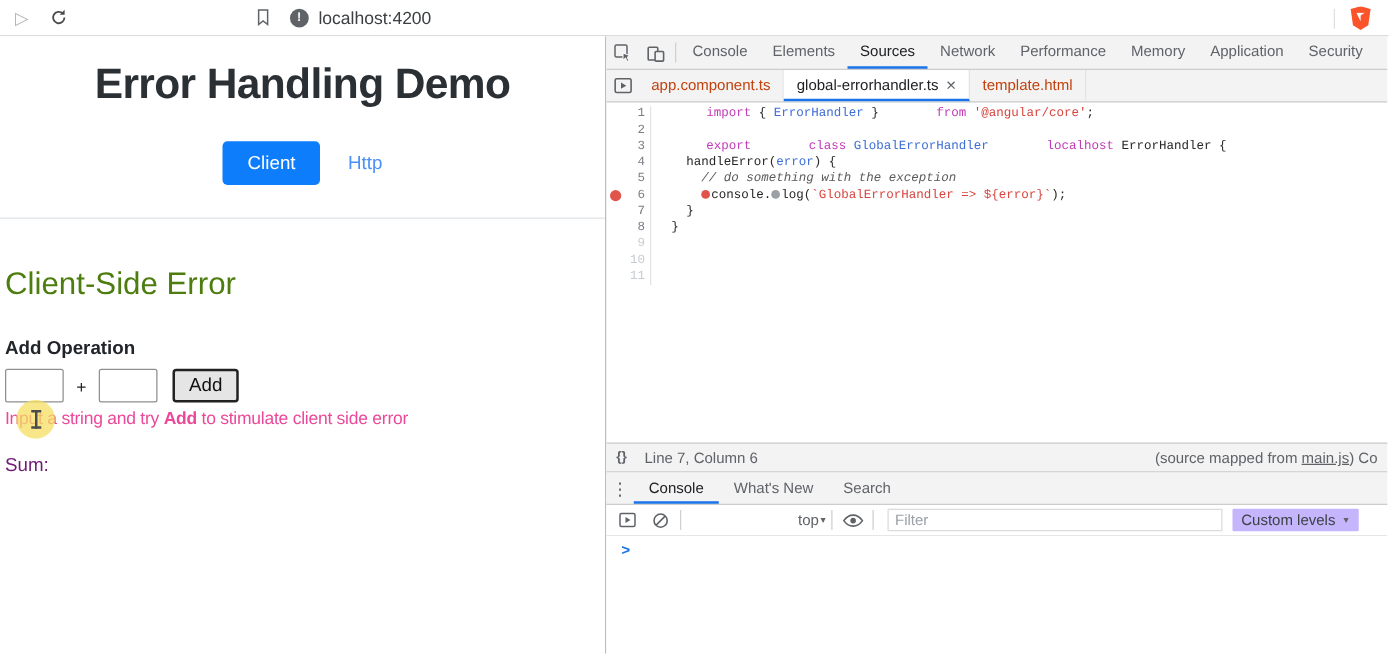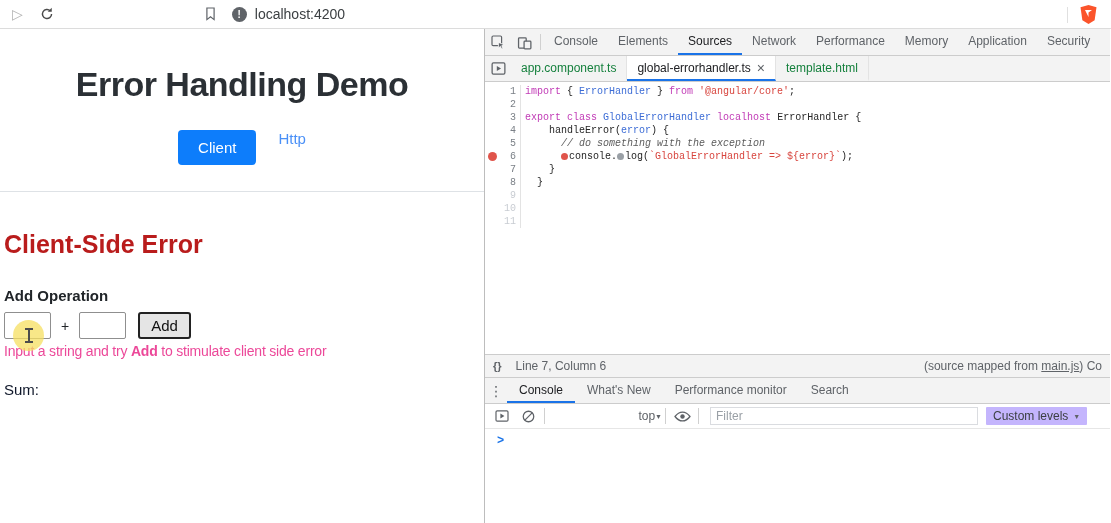--- a/index.html
+++ b/index.html
@@ -23,40 +23,40 @@
   .brave-shield { width:17px; height:19px; background:#fb542b; position:relative;
     clip-path:polygon(50% 100%, 86% 80%, 97% 12%, 50% 0%, 3% 12%, 14% 80%); }
   .brave-shield:after { content:""; position:absolute; left:5px; top:5px; width:7px;
     height:7px; background:#fff; clip-path:polygon(50% 100%, 0 0, 100% 0, 50% 35%); }
 
   .main-row { display:flex; height:494px; }
 
   
   .page-panel { width:484px; position:relative; background:#fff; }
   .page-head { text-align:center; }
-  .page-title { margin-top:36px; font-size:34px; font-weight:bold; color:#2b3035;
+  .page-title { margin-top:19px; font-size:34px; font-weight:bold; color:#2b3035;
                 letter-spacing:-0.5px; }
-  .tab-row { margin-top:26px; display:flex; justify-content:center; align-items:flex-start;
+  .tab-row { margin-top:26px; display:flex; justify-content:center; align-items:center;
              gap:22px; }
   .btn-client { background:#0d7dfb; color:#fff; border:none; border-radius:4px;
                 font-size:15px; padding:9px 20px; font-family:inherit; }
   .link-http { color:#4a90f7; font-size:15px; }
   .page-hr { border:none; border-top:1px solid #dee2e6; margin-top:26px; }
   .page-body { padding:0 4px; }
-  .section-heading { margin-top:38px; font-size:25px; font-weight:bold; color:#b91c1c; }
+  .section-heading { margin-top:38px; font-size:25px; font-weight:normal; color:#4d7c0f; }
   .op-label { margin-top:28px; font-size:15px; font-weight:bold; color:#212529; }
   .op-row { margin-top:8px; display:flex; align-items:center; }
   .op-input { width:47px; height:27px; border:1px solid #8f8f8f; border-radius:2px;
               font-size:14px; padding:0 4px; }
   .plus { margin:0 10px; font-size:14px; color:#212529; }
   .btn-add { margin-left:12px; font-size:15px; color:#111; background:#e5e5e5;
              border:2px solid #222; border-radius:3px; padding:3px 11px;
              font-family:inherit; }
   .hint { margin-top:4px; font-size:14px; letter-spacing:-0.2px; color:#ec4899; }
-  .sum-label { margin-top:22px; font-size:15px; color:#0f172a; }
+  .sum-label { margin-top:22px; font-size:15px; color:#701a75; }
   .cursor-highlight { position:absolute; left:13px; top:291px; width:31px; height:31px;
                       border-radius:50%; background:rgba(246,223,96,0.75);
                       display:flex; align-items:center; justify-content:center; }
   .ibeam { position:relative; width:2px; height:15px; background:#4c4c4c; }
   .ibeam:before, .ibeam:after { content:""; position:absolute; left:-3px; width:8px;
                                 height:2px; background:#4c4c4c; }
   .ibeam:before { top:0; } .ibeam:after { bottom:0; }
 
   
   .devtools-panel { width:626px; border-left:1px solid #bdbdbd; background:#fff;
@@ -67,36 +67,36 @@
   .dt-iconbtn { display:flex; align-items:center; justify-content:center;
                 width:26px; height:26px; flex:none; }
   .dt-vsep { width:1px; height:16px; background:#d0d0d0; margin:0 3px; flex:none; }
   .dt-tabs { display:flex; height:100%; align-items:stretch; white-space:nowrap; }
   .dt-tab { display:flex; align-items:center; padding:0 10px; font-size:12px;
             color:#5f6368; border-bottom:2px solid transparent; }
   .dt-tab.active { color:#202124; border-bottom-color:#1a73e8; }
 
   .dt-file-bar { height:26px; }
   .file-tab { display:flex; align-items:center; gap:6px; padding:0 10px; height:100%;
-              font-size:12px; color:#15803d; border-bottom:2px solid transparent;
+              font-size:12px; color:#c2410c; border-bottom:2px solid transparent;
               border-right:1px solid #e3e3e3; }
   .file-tab.active { background:#fff; color:#202124; border-bottom-color:#1a73e8; }
   .tab-close { color:#5f6368; font-size:14px; line-height:10px; }
 
   .code-area { height:272px; overflow:hidden; font-family:"Liberation Mono", monospace;
                font-size:10px; padding-top:3px; flex:none; }
   .code-row { display:flex; height:13px; line-height:13px; }
   .bp-col { width:14px; flex:none; display:flex; align-items:center;
             justify-content:center; }
   .bp-dot { width:9px; height:9px; border-radius:50%; background:#e0544b; }
   .line-num { width:22px; flex:none; text-align:right; padding-right:4px;
               color:#7b8087; border-right:1px solid #e3e3e3; }
   .line-num.dim { color:#c8ccd2; }
   .code-text { white-space:pre; padding-left:4px; color:#262626; }
-  .tk-kw  { color:#c13bb6; }
+  .tk-kw  { color:#c13bb6;margin-left:40px; }
   .tk-def { color:#3d6dd6; }
   .tk-str { color:#d8453e; }
   .tk-cmt { color:#5b5b5b; font-style:italic; }
   .tk-pln { color:#262626; }
   .inline-dot { display:inline-block; width:7px; height:7px; border-radius:50%;
                 vertical-align:-1px; margin-right:1px; }
   .inline-dot.red { background:#e0544b; }
   .inline-dot.gray { background:#9aa0a6; }
 
   .status-bar { height:24px; background:#f3f3f3; border-top:1px solid #ccc;
@@ -300,21 +300,20 @@
       <span class="pp-icon">{}</span>
       <span>Line 7, Column 6</span>
       <span class="status-right"><span>(source mapped from </span><span class="status-link">main.js</span><span>) </span><span>Co</span></span>
     </div>
 
     <div class="dt-bar drawer-bar">
       <span class="kebab-icon">⋮</span>
       <div class="dt-tabs">
           <div class="dt-tab active">Console</div>
           <div class="dt-tab">What's New</div>
-          <div class="dt-tab">Performance monitor</div>
           <div class="dt-tab">Search</div>
         </div>
     </div>
 
     <div class="console-toolbar">
       <span class="dt-iconbtn">
         <svg width="16" height="16" viewBox="0 0 20 20">
           <rect class="st" x="2.5" y="3.5" width="15" height="13" rx="1.5"></rect>
           <path class="fl" d="M8 7l5 3-5 3z"></path>
         </svg>

